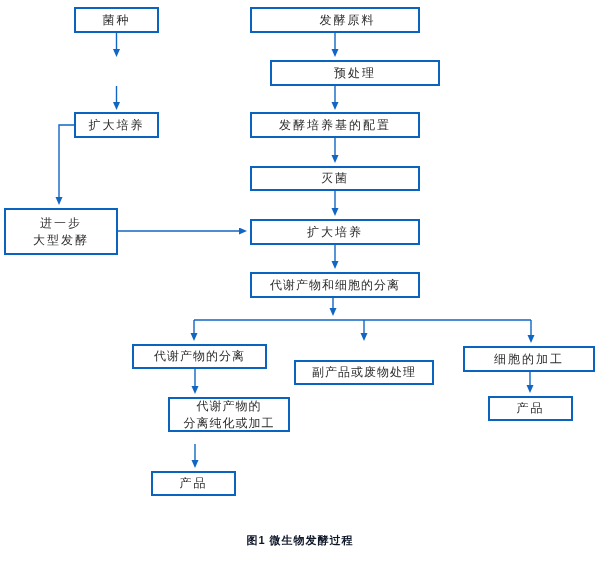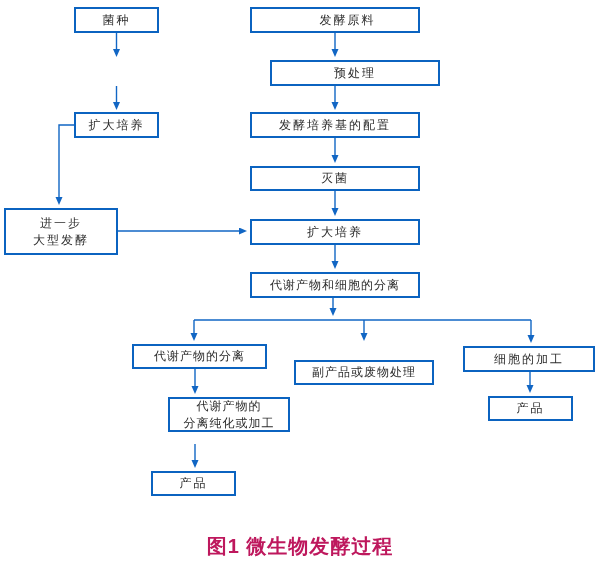--- a/index.html
+++ b/index.html
@@ -55,24 +55,24 @@
   .n-purify     { left: 136px; top: 397px; width: 122px; height: 35px; letter-spacing: 1px; margin-left: 32px; }
   .n-product-l  { left: 151px; top: 471px; width: 85px;  height: 25px; }
   .n-product-r  { left: 488px; top: 396px; width: 85px;  height: 25px; }
 
   .caption {
     position: absolute;
     left: 0;
     top: 533px;
     width: 600px;
     text-align: center;
-    font-size: 20px;
+    font-size: 11px;
     font-weight: bold;
     letter-spacing: 1px;
-    color: #be185d;
+    color: #0f172a;
   }
 </style>
 </head>
 <body>
 
 <div class="stage">
 
   <svg class="edges" width="600" height="568" viewBox="0 0 600 568">
     <defs>
       <marker id="ah" markerWidth="9" markerHeight="9" refX="5" refY="3.5" orient="auto" markerUnits="userSpaceOnUse">

